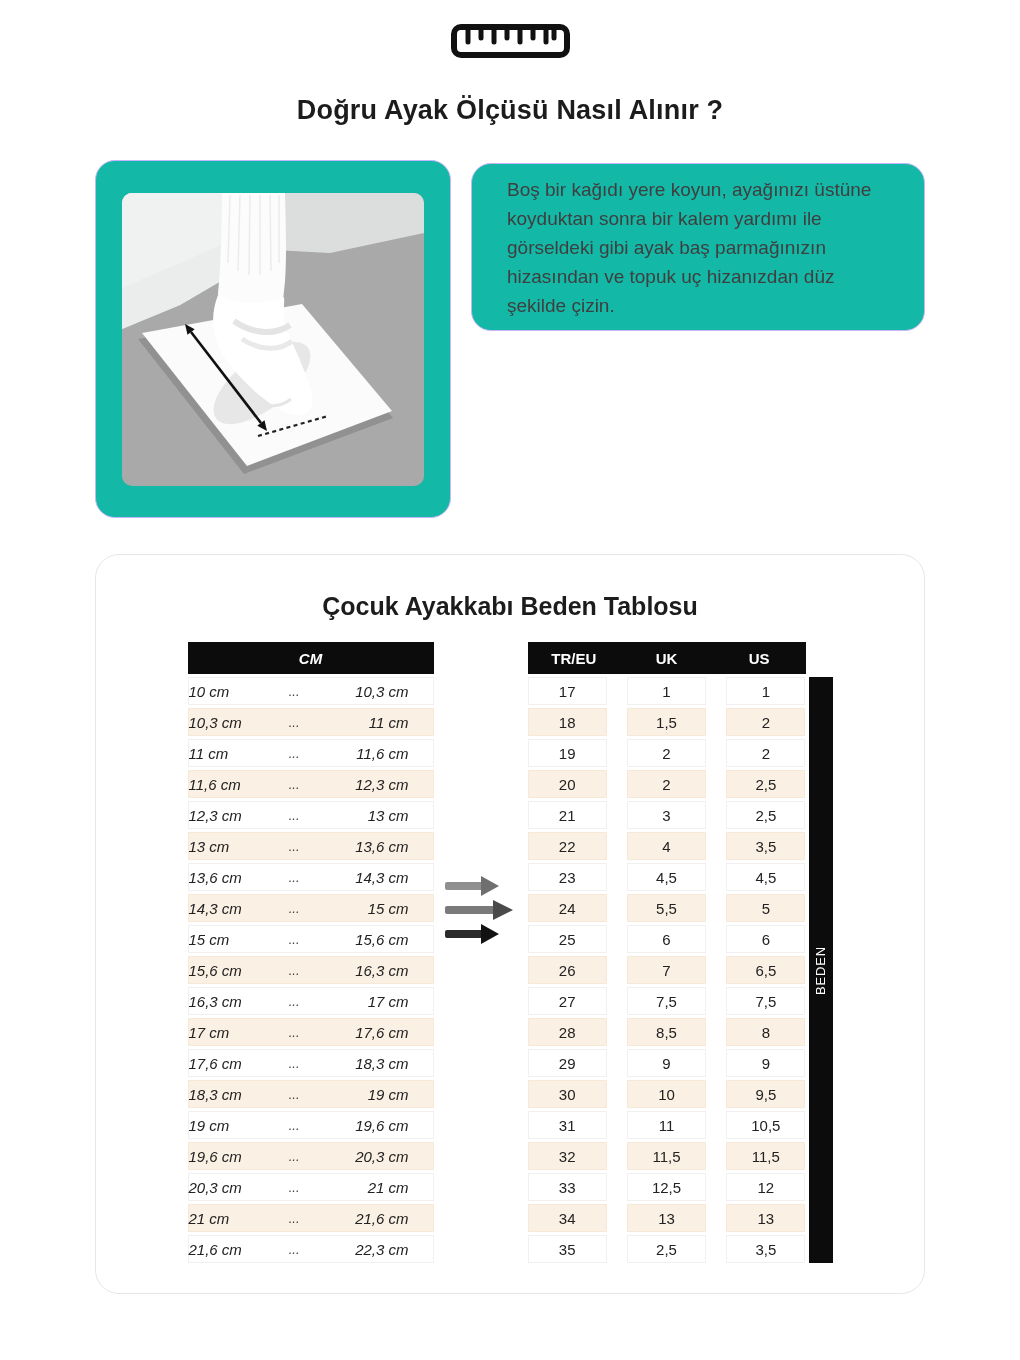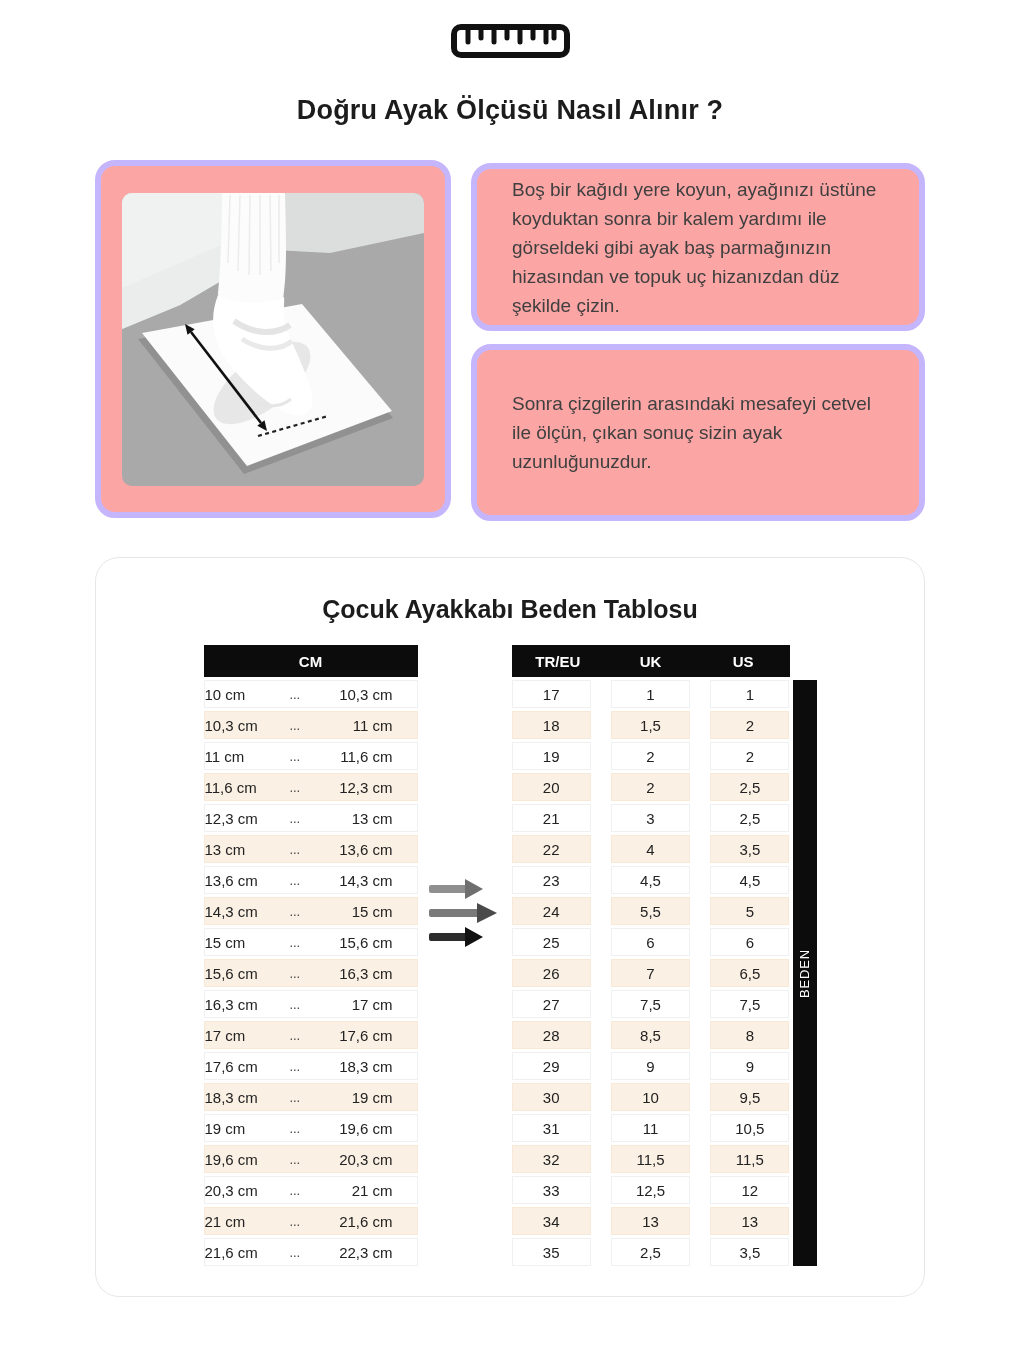--- a/index.html
+++ b/index.html
@@ -8,40 +8,40 @@
   .page { width:1020px; height:1360px; position:relative; background:#fff; overflow:hidden; }
   .content { width:830px; margin:0 auto; }
 
   
   .header { text-align:center; padding-top:24px; }
   .ruler-wrap { display:flex; justify-content:center; }
   .page-title { margin-top:37px; font-size:27px; font-weight:bold; color:#1c1c1c; letter-spacing:0.2px; }
 
   
   .cards-row { display:flex; gap:20px; margin-top:34px; align-items:flex-start; }
-  .card { background:#fca5a5; border:6px solid #c4b5fd; border-radius:20px; }
+  .card { background:#14b8a6; border:1px solid #c4b5fd; border-radius:20px; }
   .photo-card { width:356px; height:358px; display:flex; align-items:center; justify-content:center; flex:none; }
   .photo { width:302px; height:293px; border-radius:10px; overflow:hidden; }
   .photo svg { display:block; }
   .instruction-col { flex:1; display:flex; flex-direction:column; gap:13px; margin-top:3px; }
   .instruction-card { padding:20px 35px; font-size:19px; line-height:29px; color:#3f3f3f; display:flex; align-items:center; }
   .instruction-card.first { height:168px; }
   .instruction-card.second { height:177px; }
 
   
   .table-card { margin-top:36px; border:1px solid #e7e7e7; border-radius:24px; height:740px; background:#fff; }
   .table-title { text-align:center; padding-top:37px; font-size:25px; font-weight:bold; color:#1c1c1c; }
   .tables { display:flex; justify-content:center; align-items:flex-start; margin-top:21px; }
 
   .thead { height:32px; background:#0c0c0c; color:#fff; font-size:15px; font-weight:bold;
            display:flex; align-items:center; justify-content:center; margin-bottom:3px; }
   .row-light { background:#ffffff; border:1px solid #f0f0f0; }
   .row-peach { background:#fbf0e4; border:1px solid #f7e8d8; }
 
-  .cm-table { width:214px; }
+  .cm-table { width:246px;font-style:italic; }
   .cm-row { height:28px; margin-bottom:3px; display:flex; align-items:center; font-size:15px; color:#222; }
   .cm-left  { flex:1.05; text-align:left; white-space:nowrap; }
   .cm-dots  { width:26px; text-align:center; font-size:13px; color:#444; }
   .cm-right { flex:1.15; padding-right:24px; text-align:right; white-space:nowrap; }
 
   .mid-col { width:94px; display:flex; justify-content:center; }
   .mid-col svg { margin-top:228px; }
 
   .size-table { width:278px; }
   .size-header { justify-content:space-around; }
@@ -115,23 +115,20 @@
 
             <line x1="136" y1="243" x2="206" y2="223" stroke="#222" stroke-width="2.2" stroke-dasharray="4 3.4"></line>
           </svg>
         </div>
       </div>
 
       <div class="instruction-col">
         <div class="card instruction-card first">
           <span>Boş bir kağıdı yere koyun, ayağınızı üstüne koyduktan sonra bir kalem yardımı ile görseldeki gibi ayak baş parmağınızın hizasından ve topuk uç hizanızdan düz şekilde çizin.</span>
         </div>
-        <div class="card instruction-card second">
-          <span>Sonra çizgilerin arasındaki mesafeyi cetvel ile ölçün, çıkan sonuç sizin ayak uzunluğunuzdur.</span>
-        </div>
       </div>
     </div>
 
     <div class="card table-card">
       <div class="table-title">Çocuk Ayakkabı Beden Tablosu</div>
 
       <div class="tables">
 
         <div class="cm-table">
           <div class="thead">CM</div>

